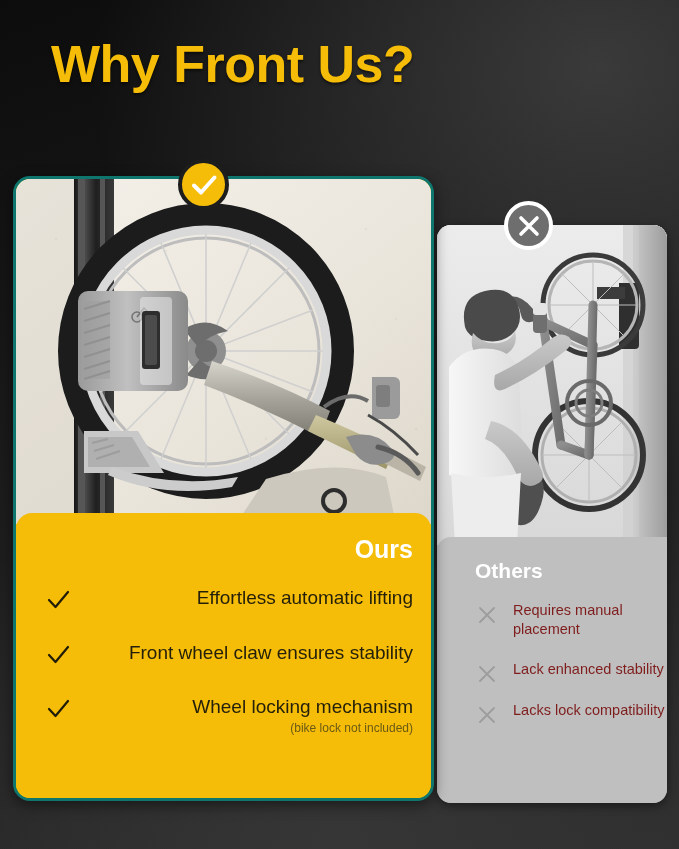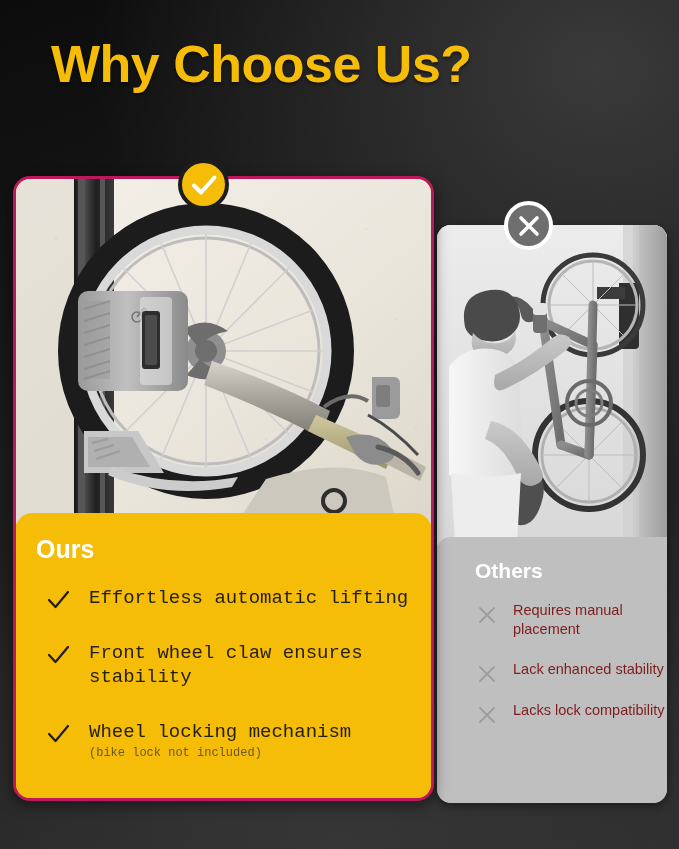--- a/index.html
+++ b/index.html
@@ -113,22 +113,23 @@
   
   .card-ours {
     position: absolute;
     left: 13px;
     top: 176px;
     width: 421px;
     height: 625px;
     border-radius: 17px;
     overflow: hidden;
     background: #F5BC08;
-    border: 3px solid #be185d;
+    border: 3px solid #0f766e;
     box-shadow: 0 4px 14px rgba(0,0,0,0.5);
+    text-align: right;
   }
 
   .photo-ours {
     position: absolute;
     left: 0; top: 0;
     width: 415px;
     height: 345px;
     overflow: hidden;
     background: linear-gradient(150deg, #f2efe9 0%, #ebe7df 45%, #e2ddd3 100%);
     border-radius: 14px 14px 0 0;
@@ -156,21 +157,20 @@
 
   .ours-list { list-style: none; }
 
   .ours-list li {
     position: relative;
     padding-left: 53px;
     margin-bottom: 30px;
     font-size: 19px;
     line-height: 1.3;
     color: #231f0b;
-    font-family: Liberation Mono, monospace;
   }
 
   .ours-list li:last-child { margin-bottom: 0; }
 
   .check-mark {
     position: absolute;
     left: 11px;
     top: 3px;
     width: 23px;
     height: 22px;
@@ -208,21 +208,21 @@
     height: 49px;
     background: #6e6e6e;
     border: 4px solid #ffffff;
   }
 </style>
 </head>
 <body>
 
 <div class="bg"></div>
 
-<h1 class="page-title">Why Choose Us?</h1>
+<h1 class="page-title">Why Front Us?</h1>
 
 <div class="card-others">
 
   <div class="photo-others">
     <svg width="230" height="320" viewBox="0 0 230 320">
       <defs>
         <linearGradient id="gWall" x1="0" y1="0" x2="0" y2="1">
           <stop offset="0%" stop-color="#ececec"></stop>
           <stop offset="100%" stop-color="#d8d8d8"></stop>
         </linearGradient>

